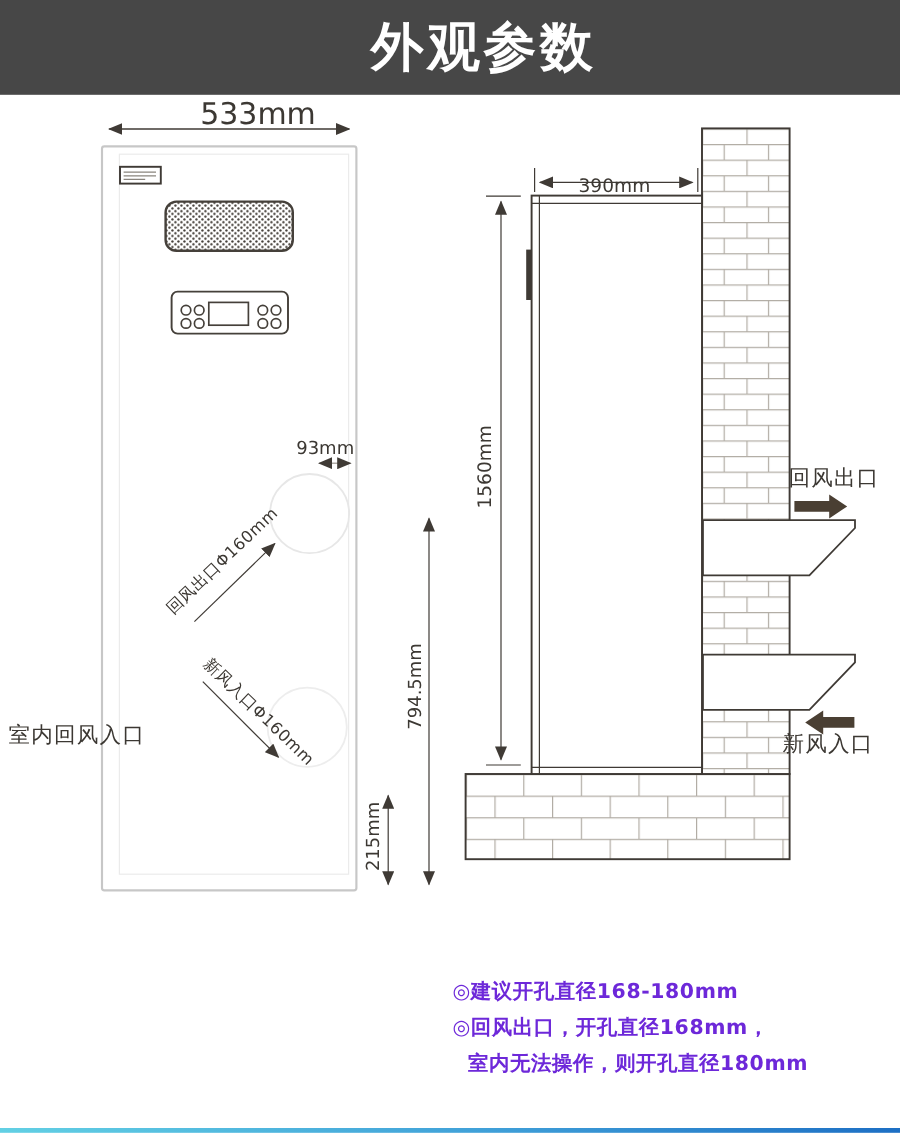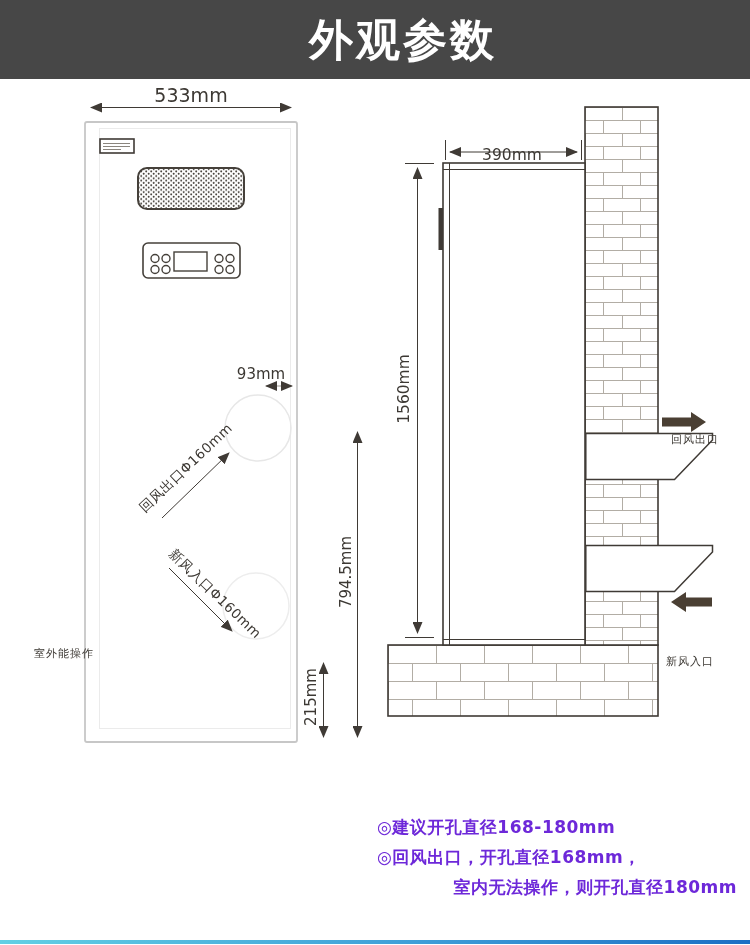--- a/index.html
+++ b/index.html
@@ -12,33 +12,33 @@
     display:flex;align-items:center;justify-content:center;padding-left:28px;
   }
   .title-bar h1{
     margin:0;color:#ffffff;font-size:44px;font-weight:600;letter-spacing:3px;line-height:1;
   }
   .drawing{position:absolute;left:0;top:0;width:750px;height:945px;}
   .lbl{
     position:absolute;white-space:nowrap;color:#3c3833;line-height:1;
     transform:translate(-50%,-50%);
   }
-  .dim-lg{font-size:19px;}
+  .dim-lg{font-size:25px;margin-left:24px;}
   .dim-md{font-size:15.5px;}
   .dim-sm{font-size:15px;}
   .cjk{font-size:13.5px;letter-spacing:0.5px;}
-  .cjk-md{font-size:11px;letter-spacing:1px;margin-top:40px;}
+  .cjk-md{font-size:18px;letter-spacing:1px;}
   .rot-90{transform:translate(-50%,-50%) rotate(-90deg);}
   .rot-up{transform:translate(-50%,-50%) rotate(-43.5deg);}
   .rot-dn{transform:translate(-50%,-50%) rotate(44deg);}
   .notes{
     position:absolute;left:377px;top:812px;width:360px;font-size:17px;font-weight:600;
     color:#6d28d9;line-height:30px;letter-spacing:0.5px;
   }
-  .notes .indent{padding-left:13px;text-align:right;}
+  .notes .indent{padding-left:13px;}
   .footer-bar{
     position:absolute;left:0;bottom:1px;width:750px;height:4px;
     background:linear-gradient(90deg,#62d0e4 0%,#3f9fd8 55%,#1d6fc4 100%);
   }
 </style>
 </head>
 <body>
 
 <div class="page">
 
@@ -124,24 +124,24 @@
 
       <path d="M405 163.5 H434 M405 637.5 H434" stroke-width="1"></path>
       <line x1="417.5" y1="168" x2="417.5" y2="633" stroke-width="1" marker-start="url(#mA)" marker-end="url(#mA)"></line>
 
       <path d="M662 417.5 h29 v-5.5 l15 10 -15 10 v-5.5 h-29 z" fill="#4a3f33" stroke="none"></path>
       <path d="M712 597.5 h-26 v-5.5 l-15 10 15 10 v-5.5 h26 z" fill="#4a3f33" stroke="none"></path>
     </g>
   </svg>
 
   <div class="lbl dim-lg" style="left:191px;top:95px;">533mm</div>
-  <div class="lbl dim-sm" style="left:261px;top:374px;">93mm</div>
+  <div class="lbl dim-sm" style="left:271px;top:374px;">93mm</div>
   <div class="lbl cjk rot-up" style="left:186px;top:468px;">回风出口Φ160mm</div>
   <div class="lbl cjk rot-dn" style="left:215px;top:594px;">新风入口Φ160mm</div>
-  <div class="lbl cjk-md" style="left:64px;top:613px;">室外能操作</div>
+  <div class="lbl cjk-md" style="left:64px;top:613px;">室内回风入口</div>
   <div class="lbl dim-sm rot-90" style="left:311px;top:697px;">215mm</div>
   <div class="lbl dim-sm rot-90" style="left:346px;top:572px;">794.5mm</div>
 
   <div class="lbl dim-md" style="left:512px;top:156px;">390mm</div>
   <div class="lbl dim-md rot-90" style="left:405px;top:389px;">1560mm</div>
   <div class="lbl cjk-md" style="left:695px;top:399px;">回风出口</div>
   <div class="lbl cjk-md" style="left:690px;top:621px;">新风入口</div>
 
   <div class="notes">
     <div>◎建议开孔直径168-180mm</div>

